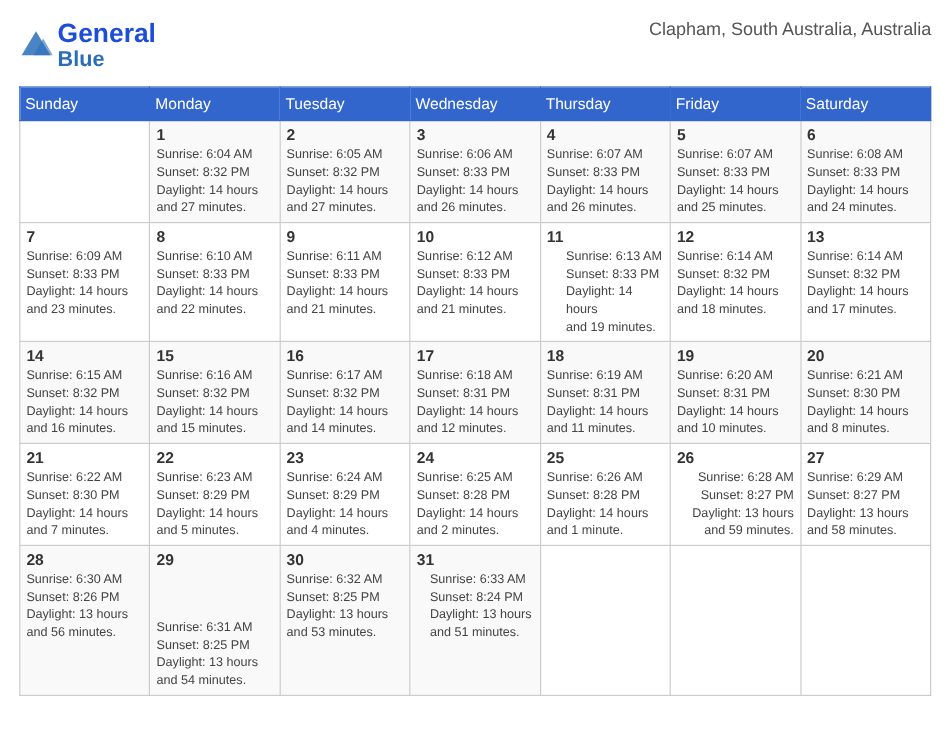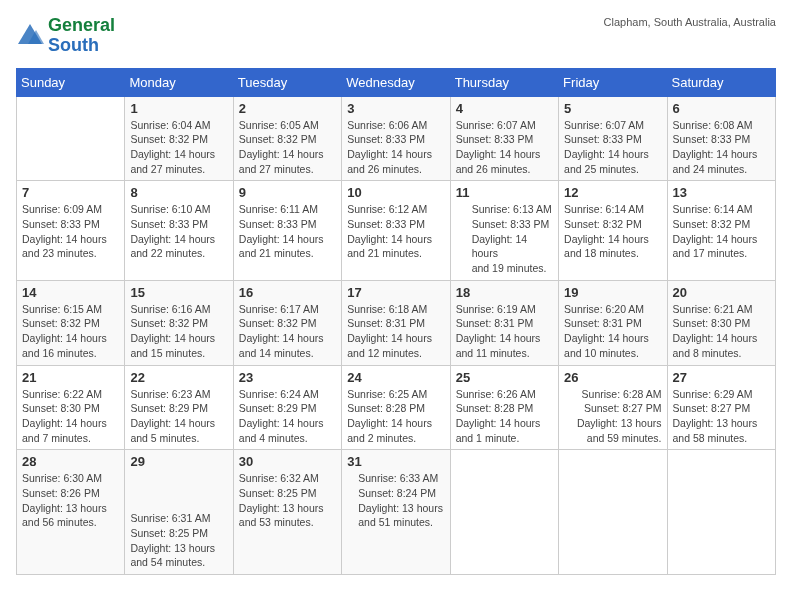--- a/index.html
+++ b/index.html
@@ -15,23 +15,23 @@
       justify-content: space-between;
       align-items: flex-start;
       margin-bottom: 12px;
     }
     .logo {
       display: flex;
       align-items: center;
       gap: 4px;
     }
     .logo-text-general {
-      font-size: 18px;
+      font-size: 22px;
       font-weight: bold;
-      color: #15803d;
+      color: #1d4ed8;
       line-height: 1.1;
     }
     .logo-text-blue {
       font-size: 18px;
       font-weight: bold;
       color: #2a6ebb;
       line-height: 1.1;
     }
     .logo-icon {
       width: 28px;
@@ -39,21 +39,21 @@
     }
     .title-area {
       text-align: right;
     }
     .month-title {
       font-size: 32px;
       font-weight: normal;
       color: #333;
     }
     .location-title {
-      font-size: 11px;
+      font-size: 15px;
       color: #555;
     }
     table {
       width: 100%;
       border-collapse: collapse;
       font-size: 11px;
       padding-left: 36px;
     }
     thead tr th {
       background: #3366cc;
@@ -100,21 +100,21 @@
   <div class="logo">
     <svg class="logo-icon" viewBox="0 0 28 28">
       <polygon points="14,2 26,22 2,22" fill="#2a6ebb" opacity="0.85"></polygon>
       <polygon points="20,8 28,22 12,22" fill="#2a6ebb" opacity="0.6"></polygon>
     </svg>
     <div>
       <div>
         <span class="logo-text-general">General</span>
       </div>
       <div>
-        <span class="logo-text-blue">South</span>
+        <span class="logo-text-blue">Blue</span>
       </div>
     </div>
   </div>
   <div class="title-area">
     <div class="location-title">Clapham, South Australia, Australia</div>
   </div>
 </div>
 
 <table>
   <thead>

